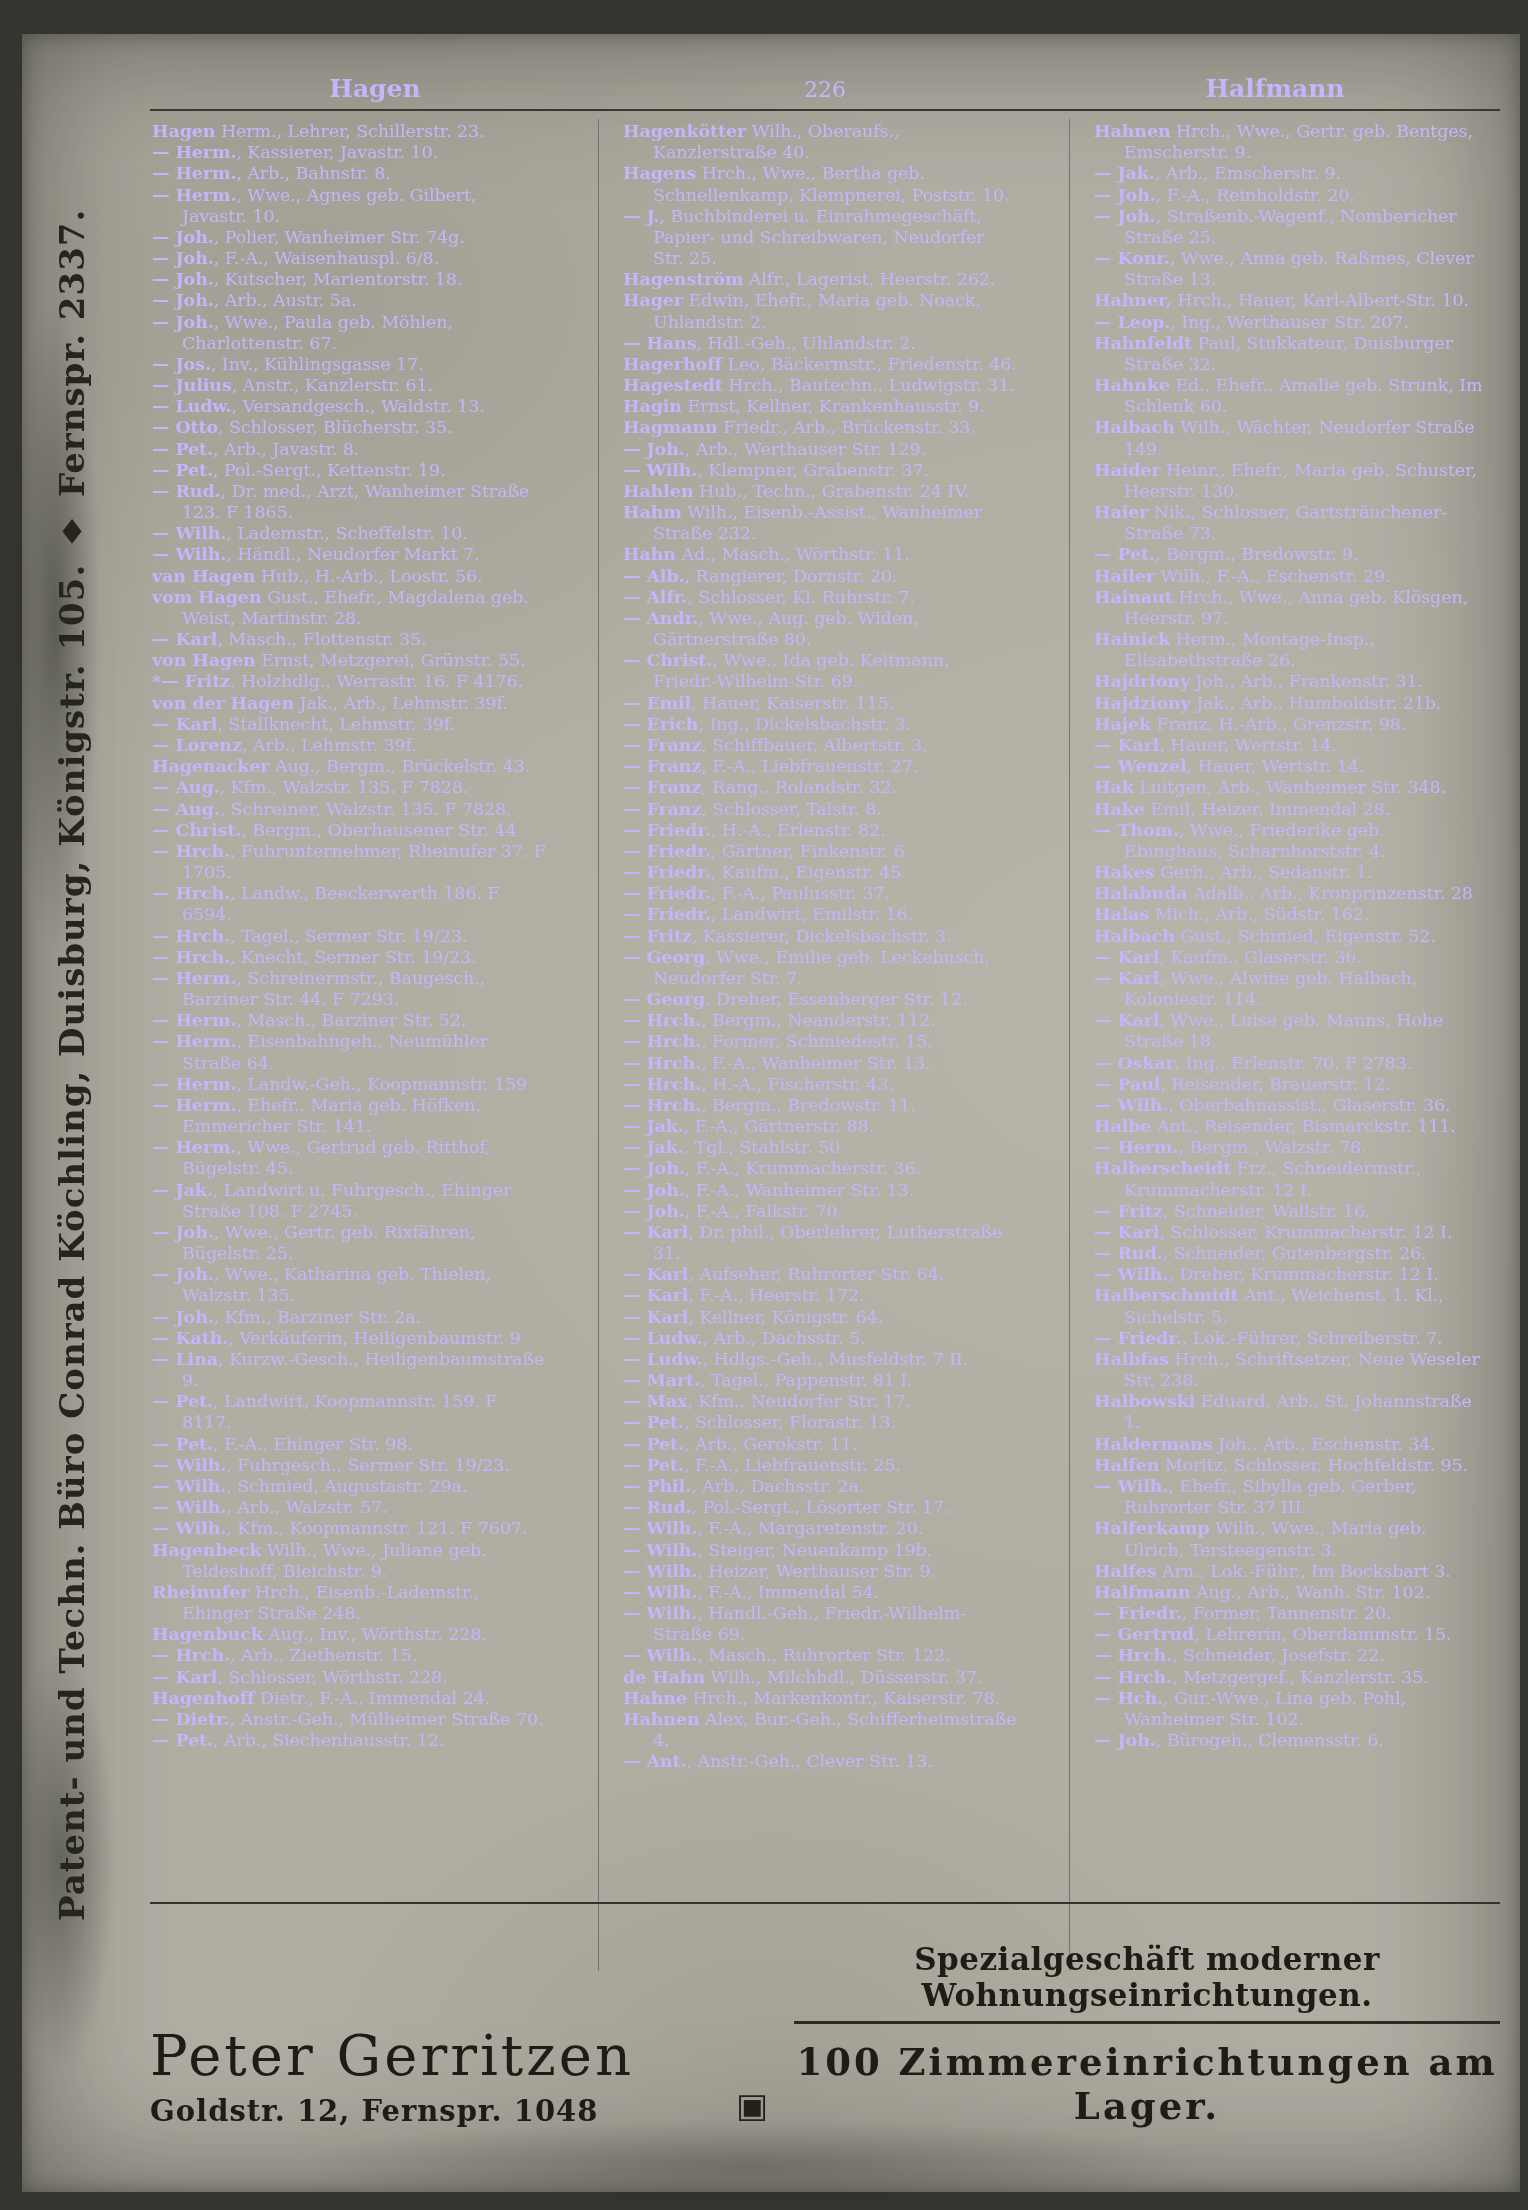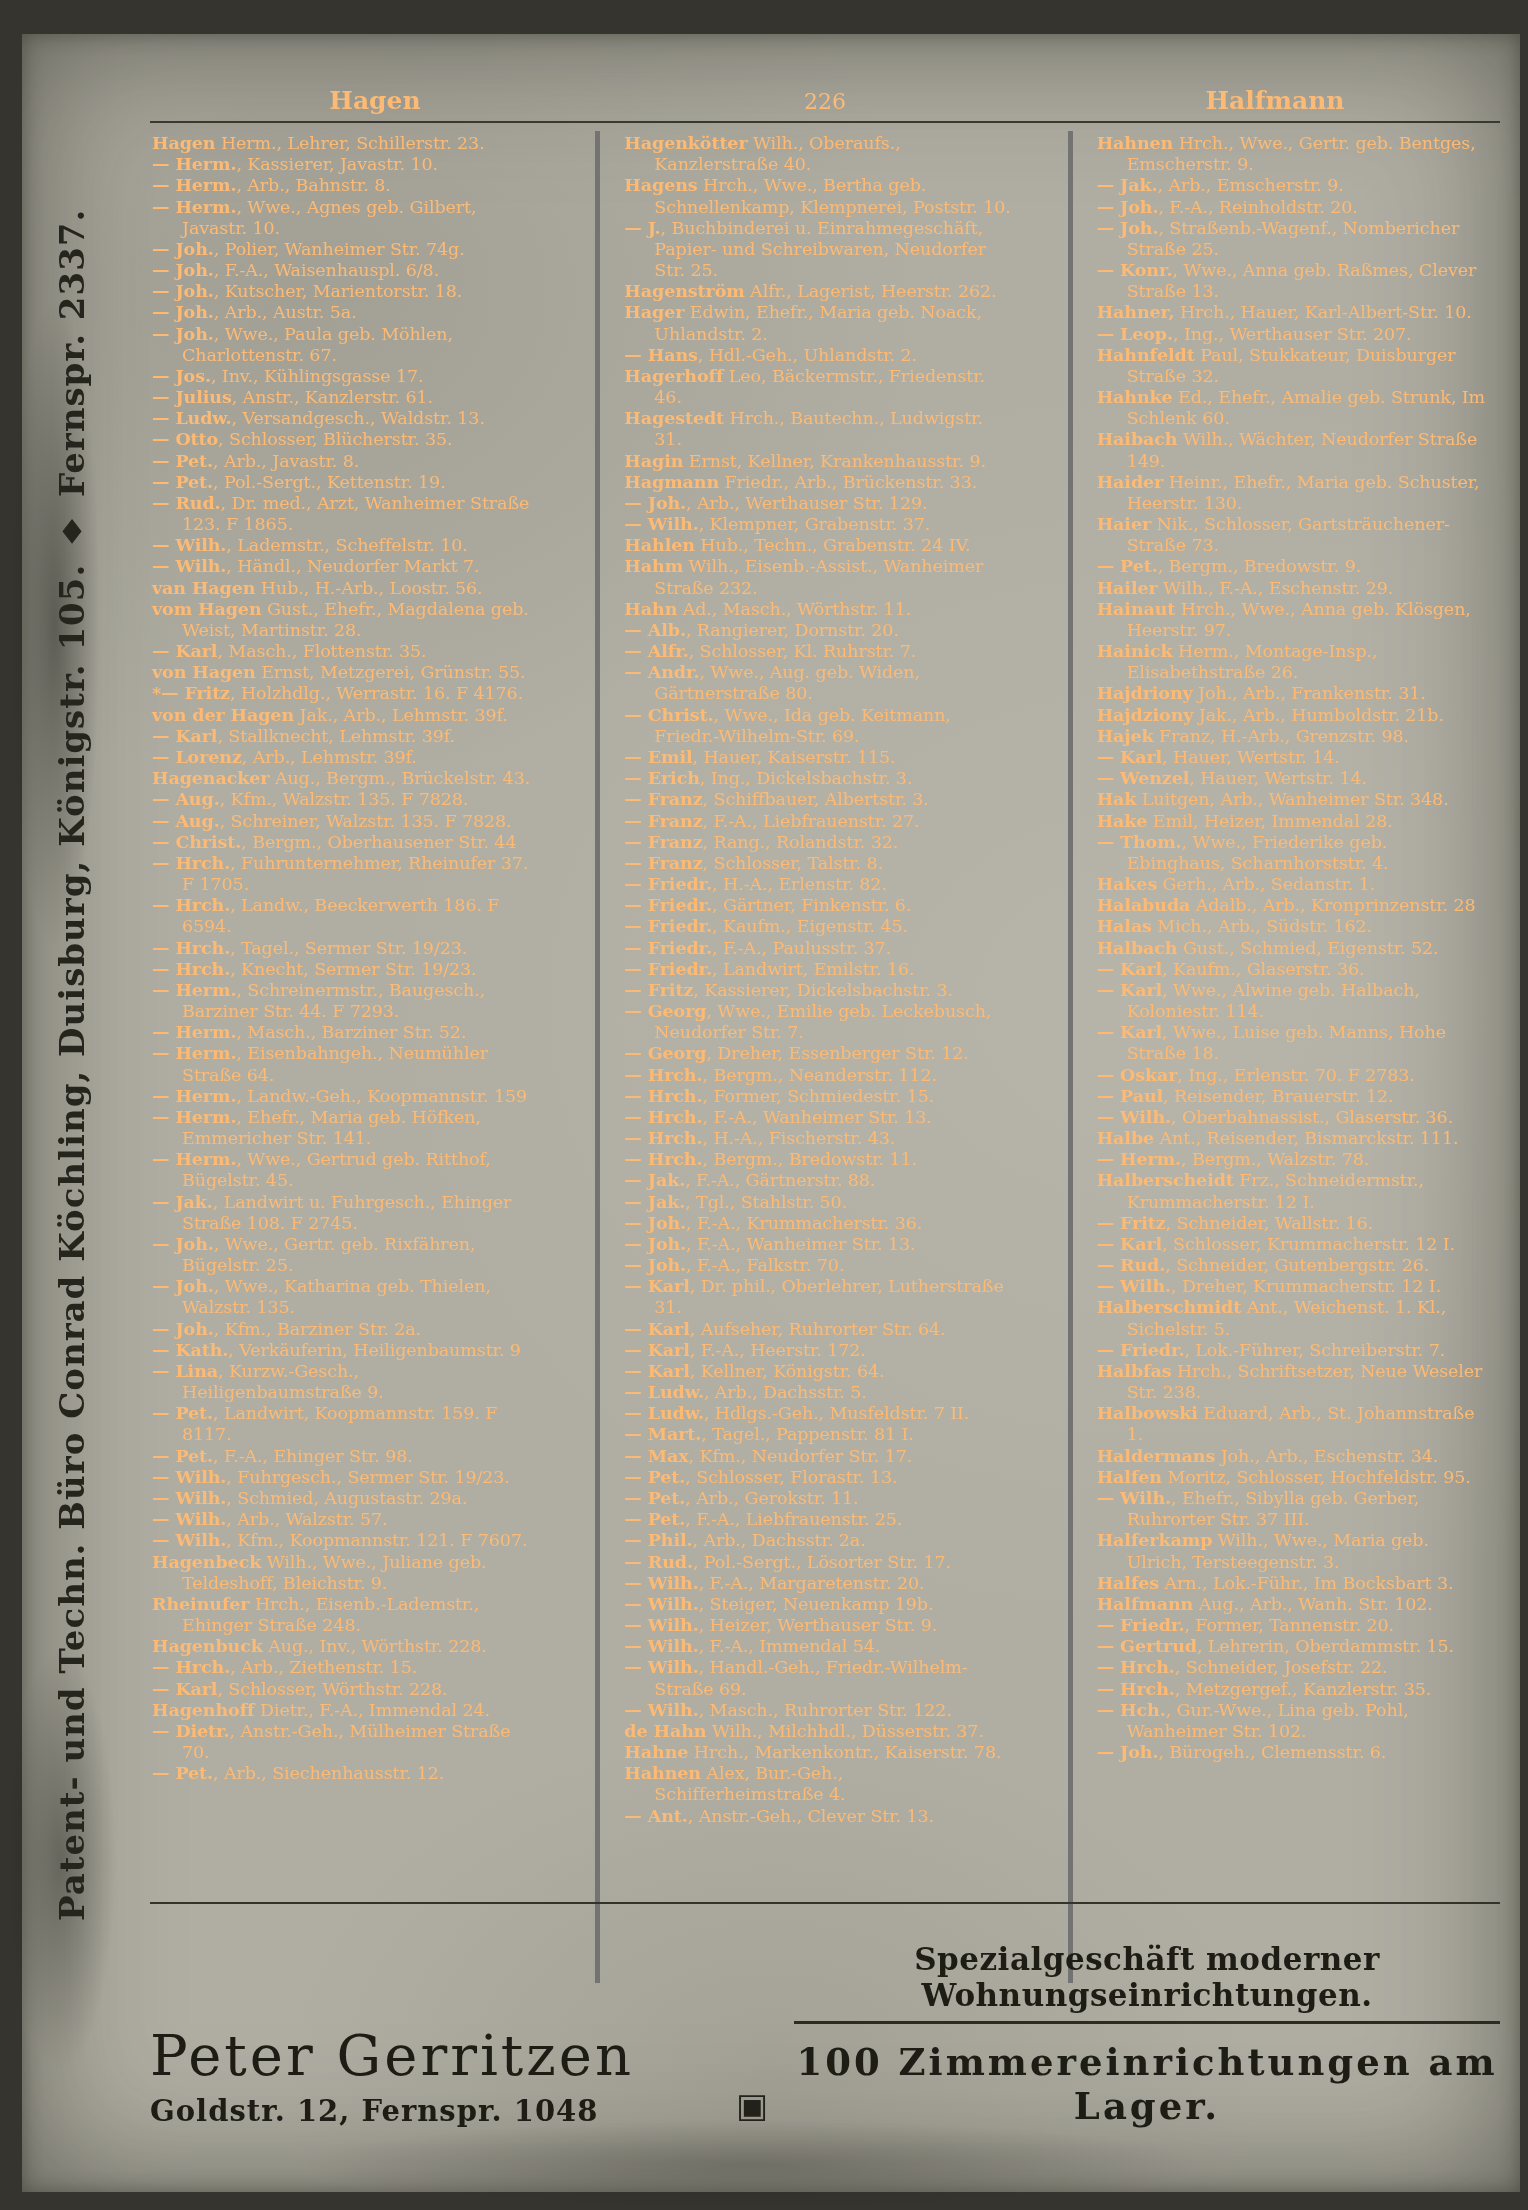--- a/index.html
+++ b/index.html
@@ -30,33 +30,33 @@
 
   .sidebar{
     position:absolute;z-index:2;
     left:52px;top:120px;height:1890px;width:60px;
     writing-mode:vertical-rl;transform:rotate(180deg);
     font-weight:700;font-size:34px;letter-spacing:1px;
     color:#26251d;white-space:nowrap;
     text-align:center;
   }
 
-  .content{position:absolute;z-index:2;left:150px;top:74px;right:28px;color:#fdba74;margin-top:12px;}
+  .content{position:absolute;z-index:2;left:150px;top:74px;right:28px;color:#c4b5fd;}
   .dir-header{
     display:flex;align-items:baseline;
     border-bottom:2px solid #3a392f;padding-bottom:6px;
   }
   .dir-header .cell{flex:1 1 0;text-align:center;}
   .catch{font-weight:700;font-size:25px;}
   .pageno{font-size:22px;}
 
   .columns{display:flex;margin-top:8px;height:1852px;overflow:hidden;gap:40px;}
   .col{flex:1 1 0;padding:2px 12px 0 12px;overflow:hidden;}
   .col:first-child{padding-left:2px;}
-  .col + .col{border-left:5px solid #737373;padding-left:24px;}
+  .col + .col{border-left:1px solid #737373;padding-left:24px;}
   .entry{
     margin:0;font-size:17.5px;line-height:1.21;letter-spacing:-0.1px;
     padding-left:30px;text-indent:-30px;
   }
   .entry b{font-weight:700;}
 
   .footer{
     position:absolute;z-index:2;left:150px;right:28px;bottom:82px;
     display:flex;align-items:flex-end;gap:26px;color:#1d1c15;
     border-top:2px solid #34332b;padding-top:12px;

